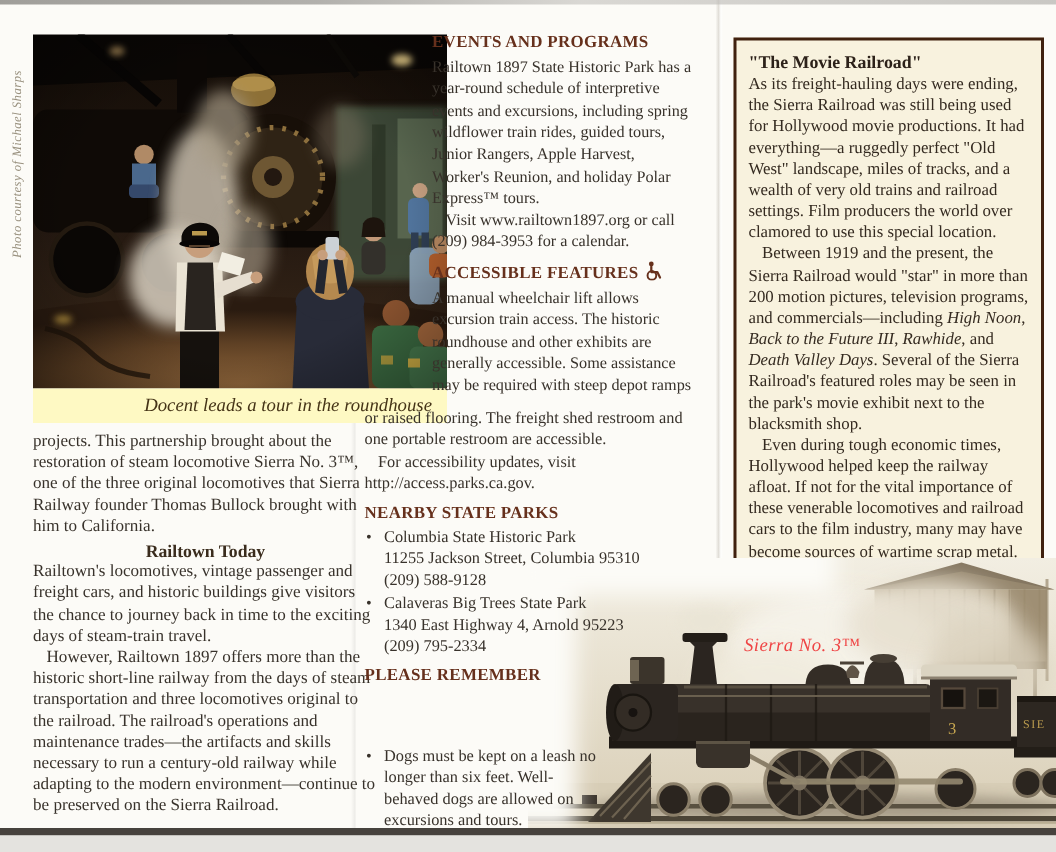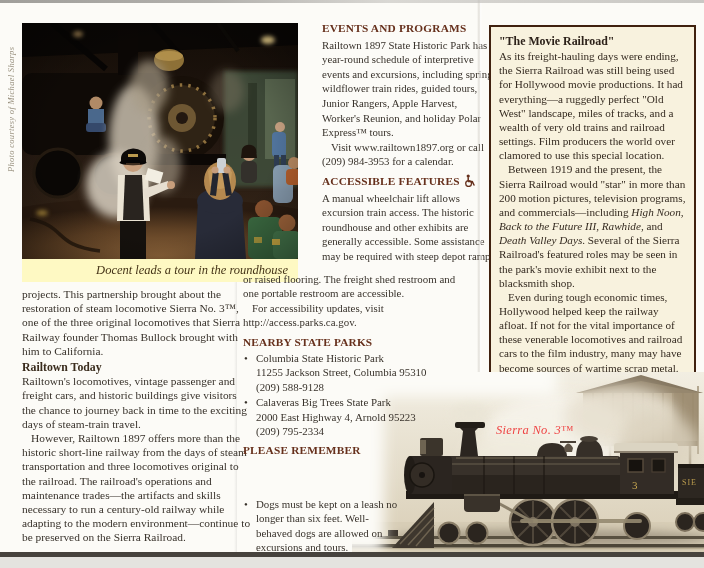--- a/index.html
+++ b/index.html
@@ -20,26 +20,26 @@
 
   .photo1 { position: absolute; left: 22px; top: 23px; width: 276px; height: 236px; }
   .caption { position: absolute; left: 22px; top: 259px; width: 276px; height: 23px; background: #fef9c3;
     font-style: italic; font-size: 12.5px; color: #453417; text-align: right; line-height: 23px; padding-right: 10px; }
 
   p { margin: 0; }
   .ind { text-indent: 9px; }
   .b { font-weight: normal; }
 
   .col-left { position: absolute; left: 22px; top: 287px; width: 230px; font-size: 11.4px; line-height: 14.2px; color: #38322b; }
-  .subhead { font-weight: bold; color: #3a2c1d; font-size: 11.8px; margin-top: 2px; }
+  .subhead { font-weight: bold; color: #3a2c1d; font-size: 11.8px; margin-top: 2px; text-align: center; }
 
   .mhead { font-weight: bold; color: #66301c; font-size: 11.3px; letter-spacing: .2px; margin-bottom: 2px; }
   .mt7 { margin-top: 5px; }
 
-  .col-mid-upper { position: absolute; left: 322px; top: 21px; width: 175px; font-size: 10.8px; line-height: 14.6px; color: #38322b; }
+  .col-mid-upper { position: absolute; left: 288px; top: 21px; width: 175px; font-size: 10.8px; line-height: 14.6px; color: #38322b; }
   .col-mid-lower { position: absolute; left: 243px; top: 272px; width: 226px; font-size: 10.9px; line-height: 14.4px; z-index: 5; color: #38322b; }
 
   .bullet { position: relative; padding-left: 13px; margin-top: 1px; }
   .bullet::before { content: "\2022"; position: absolute; left: 1px; top: 0; }
   .narrow { width: 158px; margin-top: 39px; }
 
   .movie-box { position: absolute; left: 489px; top: 25px; width: 207px; height: 500px; z-index: 1;
     border: 2px solid #40210f; background: #f8f2de; padding: 7px 7px 0 8px;
     font-size: 11.2px; line-height: 14.15px; color: #342a20; }
   .movie-box .title { font-weight: bold; font-size: 11.9px; color: #2c2119; margin-bottom: 1px; }
@@ -182,21 +182,21 @@
     <p>or raised flooring. The freight shed restroom and one portable restroom are accessible.</p>
     <p class="ind"><span>For accessibility updates, visit </span><span class="b">http://access.parks.ca.gov</span><span>.</span></p>
     <div class="mhead mt7">NEARBY STATE PARKS</div>
     <div class="bullet">
       <div>Columbia State Historic Park</div>
       <div>11255 Jackson Street, Columbia 95310</div>
       <div>(209) 588-9128</div>
     </div>
     <div class="bullet">
       <div>Calaveras Big Trees State Park</div>
-      <div>2000 East Highway 4, Arnold 95223</div>
+      <div>1340 East Highway 4, Arnold 95223</div>
       <div>(209) 795-2334</div>
     </div>
     <div class="mhead mt7">PLEASE REMEMBER</div>
     <div class="bullet narrow">Dogs must be kept on a leash no longer than six feet. Well-behaved dogs are allowed on excursions and tours.</div>
   </div>
 
   <div class="movie-box">
     <div class="title">"The Movie Railroad"</div>
     <p>As its freight-hauling days were ending, the Sierra Railroad was still being used for Hollywood movie productions. It had everything—a ruggedly perfect "Old West" landscape, miles of tracks, and a wealth of very old trains and railroad settings. Film producers the world over clamored to use this special location.</p>
     <p class="ind"><span>Between 1919 and the present, the Sierra Railroad would "star" in more than 200 motion pictures, television programs, and commercials—including </span><em>High Noon</em><span>, </span><em>Back to the Future III</em><span>, </span><em>Rawhide</em><span>, and </span><em>Death Valley Days</em><span>. Several of the Sierra Railroad's featured roles may be seen in the park's movie exhibit next to the blacksmith shop.</span></p>

